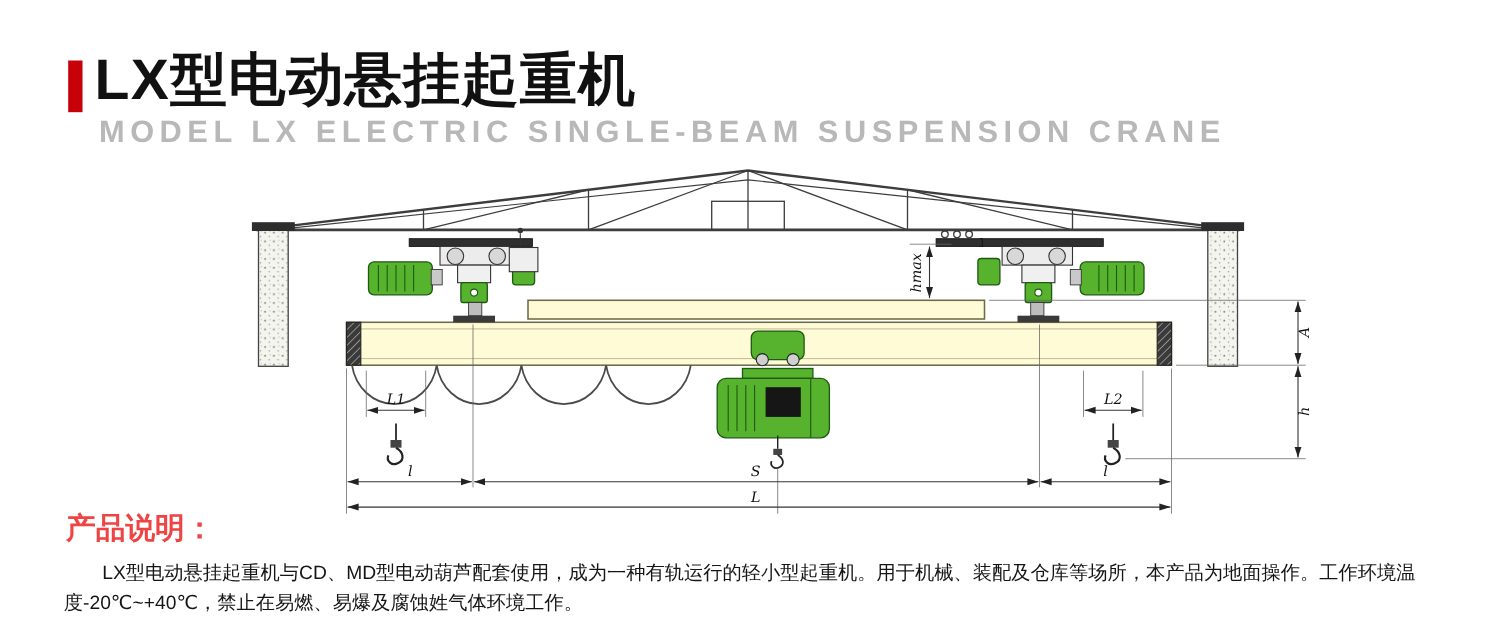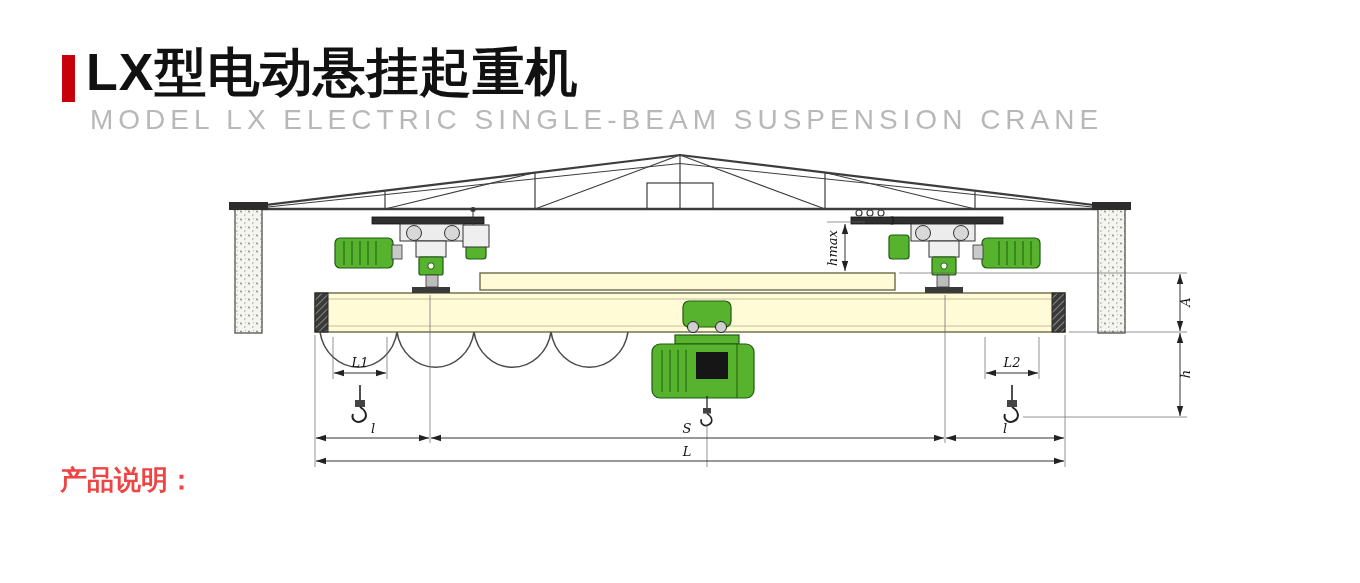--- a/index.html
+++ b/index.html
@@ -3,21 +3,21 @@
 <meta charset="utf-8">
 <style>
   * { margin:0; padding:0; box-sizing:border-box; }
   html, body { width:1360px; height:583px; background:#ffffff; overflow:hidden;
                font-family:"Liberation Sans","DejaVu Sans",sans-serif; }
   .page { position:relative; width:1360px; height:522px; background:#fff; }
 
   .accent-bar { position:absolute; left:62px; top:55px; width:13px; height:47px; background:var(--accent,#c8000a); }
   .title { position:absolute; left:86px; top:38px; font-size:52px; font-weight:bold;
            color:var(--title-text,#111); letter-spacing:1px; white-space:nowrap; }
-  .subtitle { position:absolute; left:90px; top:104px; font-size:28px; font-weight:400;
+  .subtitle { position:absolute; left:90px; top:104px; font-size:28px; font-weight:700;
               color:var(--subtitle-text,#b8b8b8); letter-spacing:5px; white-space:nowrap; }
 
   .diagram { position:absolute; left:215px; top:145px; }
 
   .desc-heading { position:absolute; left:60px; top:462px; font-size:27px; font-weight:bold; color:#ef4444; }
   .desc-body { position:absolute; left:58px; top:506px; width:1262px; font-size:17.5px;
                line-height:1.62; color:var(--body-text,#151515); text-indent:2em; }
 
   
   .lw   { stroke:var(--line,#3d3d3d); fill:none; stroke-width:1.2; }
@@ -193,14 +193,15 @@
       <line x1="731" y1="293" x2="849" y2="293" class="dim" marker-start="url(#arr)" marker-end="url(#arr)"></line>
       <line x1="101" y1="316" x2="849" y2="316" class="dim" marker-start="url(#arr)" marker-end="url(#arr)"></line>
       <text class="dim-label" x="158" y="288" text-anchor="middle">l</text>
       <text class="dim-label" x="472" y="288" text-anchor="middle">S</text>
       <text class="dim-label" x="790" y="288" text-anchor="middle">l</text>
       <text class="dim-label" x="472" y="311" text-anchor="middle">L</text>
     </g>
   </svg>
 
   <h2 class="desc-heading">产品说明：</h2>
+  <p class="desc-body">LX型电动悬挂起重机与CD、MD型电动葫芦配套使用，成为一种有轨运行的轻小型起重机。用于机械、装配及仓库等场所，本产品为地面操作。工作环境温度-20℃~+40℃，禁止在易燃、易爆及腐蚀姓气体环境工作。</p>
 
 </div>
 
 </body></html>

